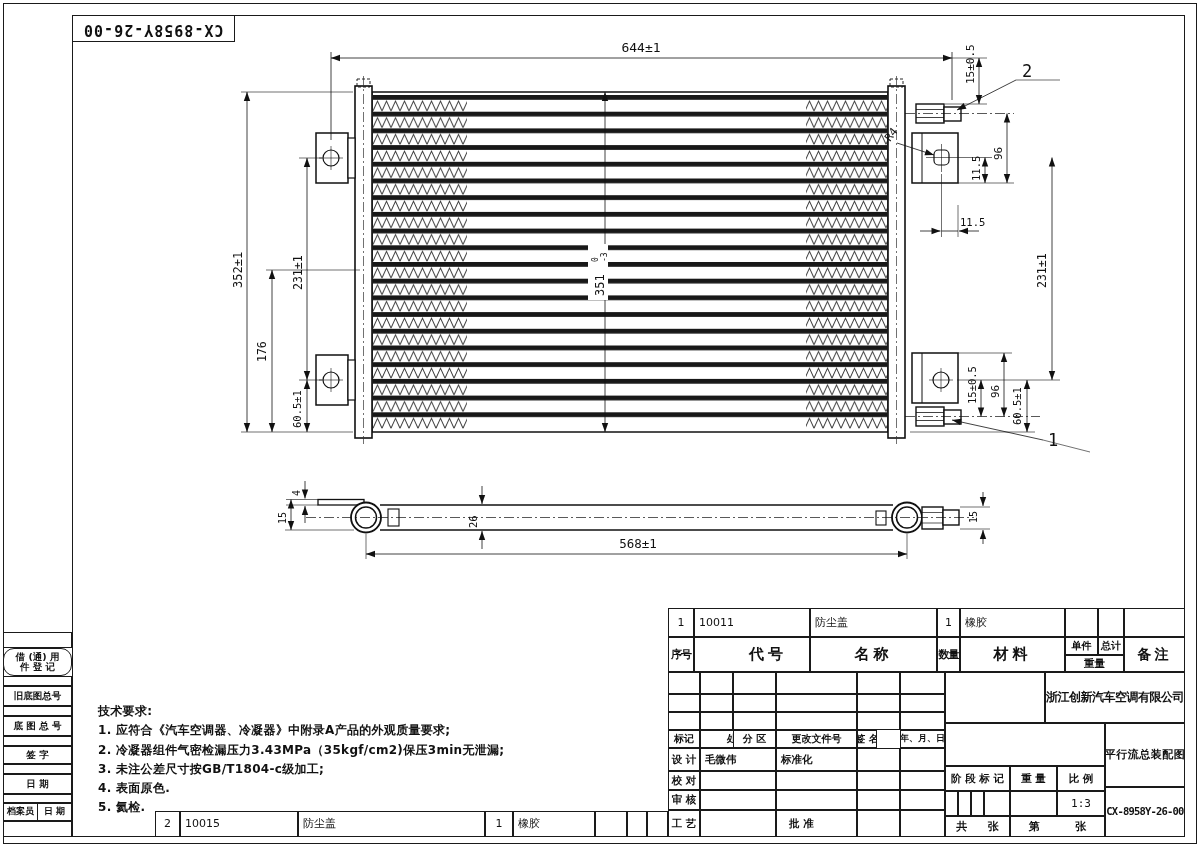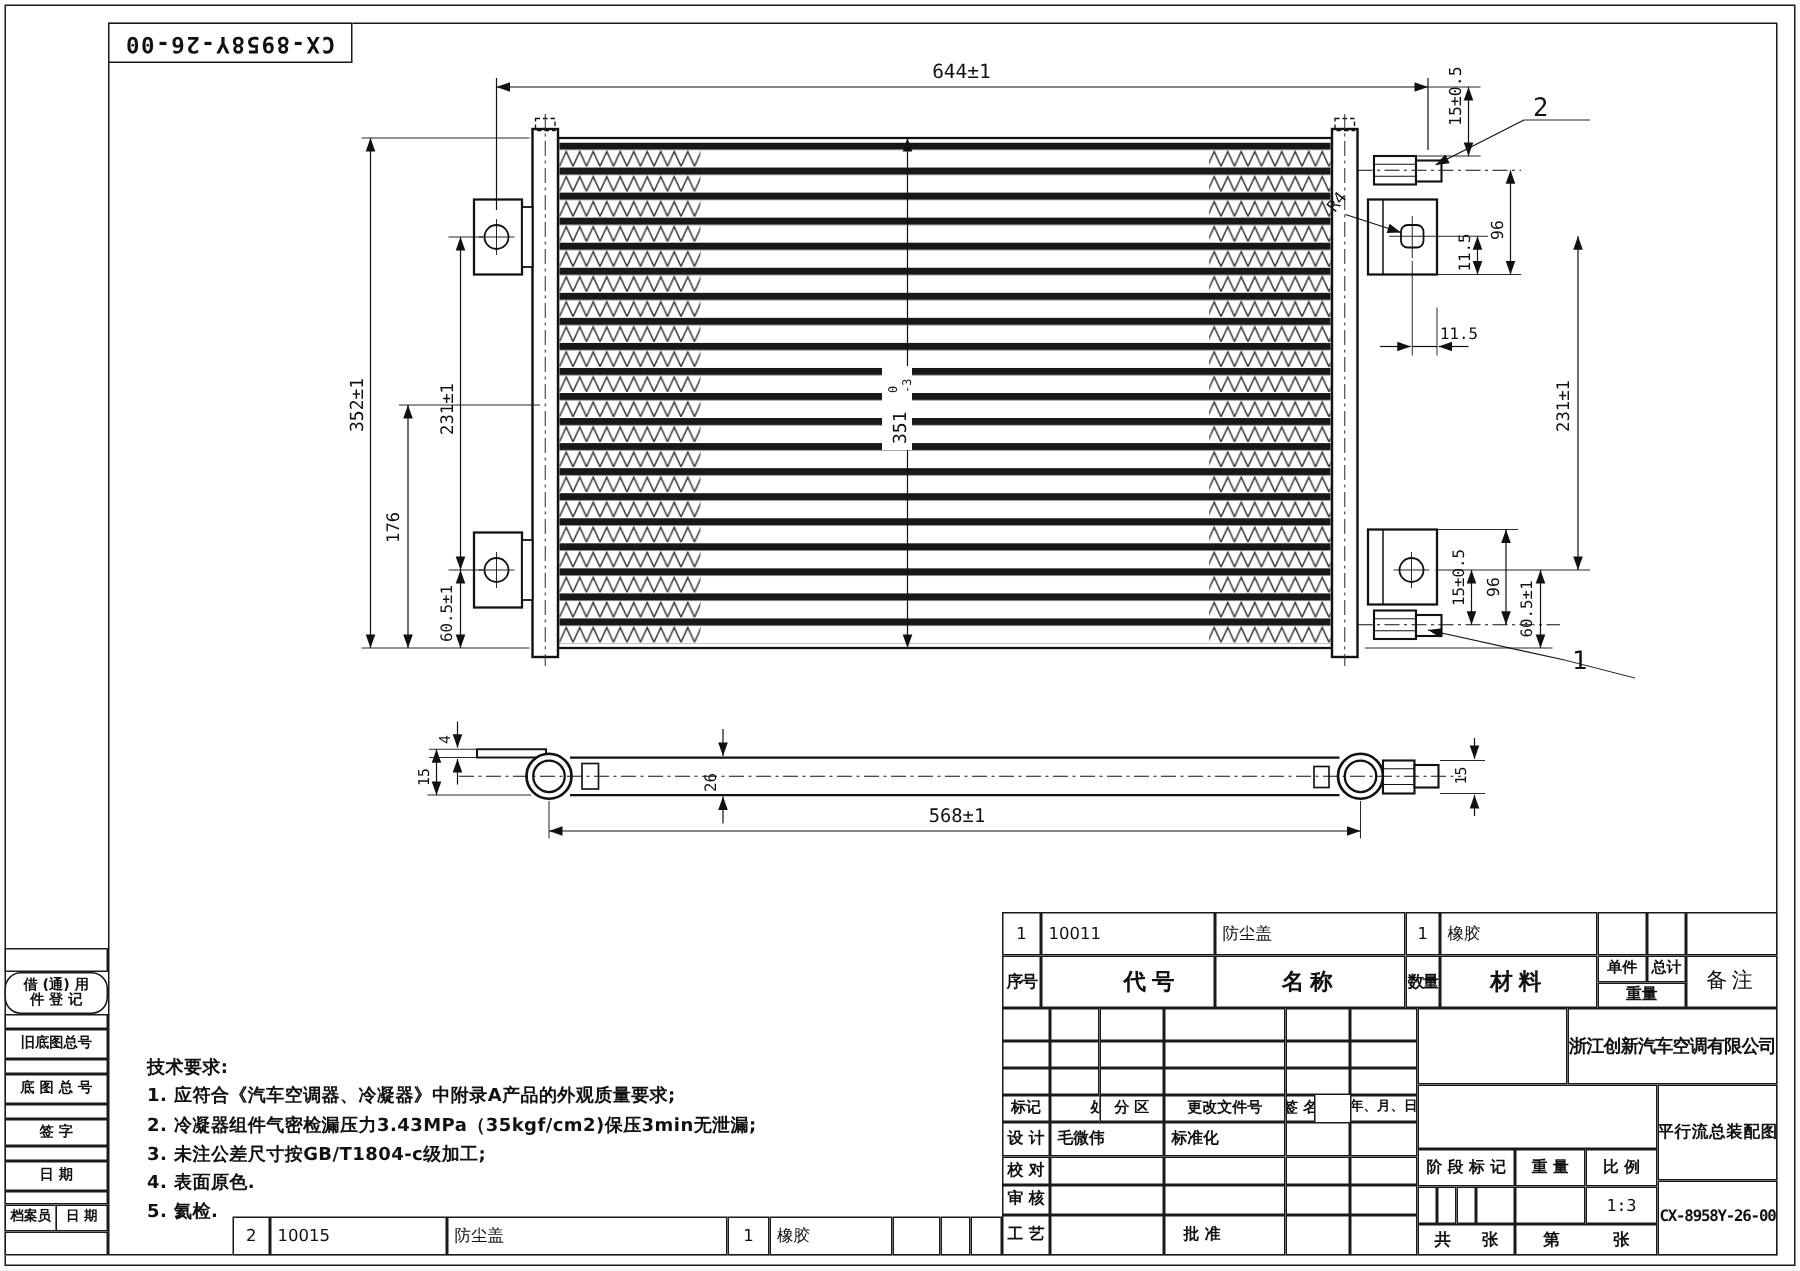--- a/index.html
+++ b/index.html
@@ -263,21 +263,21 @@
   <div class="cell" style="left:1124px;top:608px;width:61px;height:29px;"></div>
 
   <div class="cell" style="left:668px;top:637px;width:26px;height:35px;font-size:11px;font-weight:bold;letter-spacing:-1px;">序号</div>
   <div class="cell" style="left:694px;top:637px;width:116px;height:35px;font-size:15px;font-weight:bold;letter-spacing:4px;padding-left:32px;">代号</div>
   <div class="cell" style="left:810px;top:637px;width:127px;height:35px;font-size:15px;font-weight:bold;letter-spacing:4px;">名称</div>
   <div class="cell" style="left:937px;top:637px;width:23px;height:35px;font-size:11px;font-weight:bold;letter-spacing:-1px;">数量</div>
   <div class="cell" style="left:960px;top:637px;width:105px;height:35px;font-size:15px;font-weight:bold;letter-spacing:4px;">材料</div>
   <div class="cell" style="left:1065px;top:637px;width:33px;height:18px;font-size:10px;font-weight:bold;">单件</div>
   <div class="cell" style="left:1098px;top:637px;width:26px;height:18px;font-size:10px;font-weight:bold;">总计</div>
   <div class="cell" style="left:1065px;top:655px;width:59px;height:17px;font-size:10.5px;font-weight:bold;">重量</div>
-  <div class="cell" style="left:1124px;top:637px;width:61px;height:35px;font-size:14px;font-weight:normal;letter-spacing:3px;">备注</div>
+  <div class="cell" style="left:1124px;top:637px;width:61px;height:35px;font-size:14px;font-weight:bold;letter-spacing:3px;">备注</div>
 
   <div class="cell" style="left:668px;top:672px;width:32px;height:22px;"></div>
   <div class="cell" style="left:700px;top:672px;width:33px;height:22px;"></div>
   <div class="cell" style="left:733px;top:672px;width:43px;height:22px;"></div>
   <div class="cell" style="left:776px;top:672px;width:81px;height:22px;"></div>
   <div class="cell" style="left:857px;top:672px;width:43px;height:22px;"></div>
   <div class="cell" style="left:900px;top:672px;width:45px;height:22px;"></div>
   <div class="cell" style="left:668px;top:694px;width:32px;height:18px;"></div>
   <div class="cell" style="left:700px;top:694px;width:33px;height:18px;"></div>
   <div class="cell" style="left:733px;top:694px;width:43px;height:18px;"></div>

